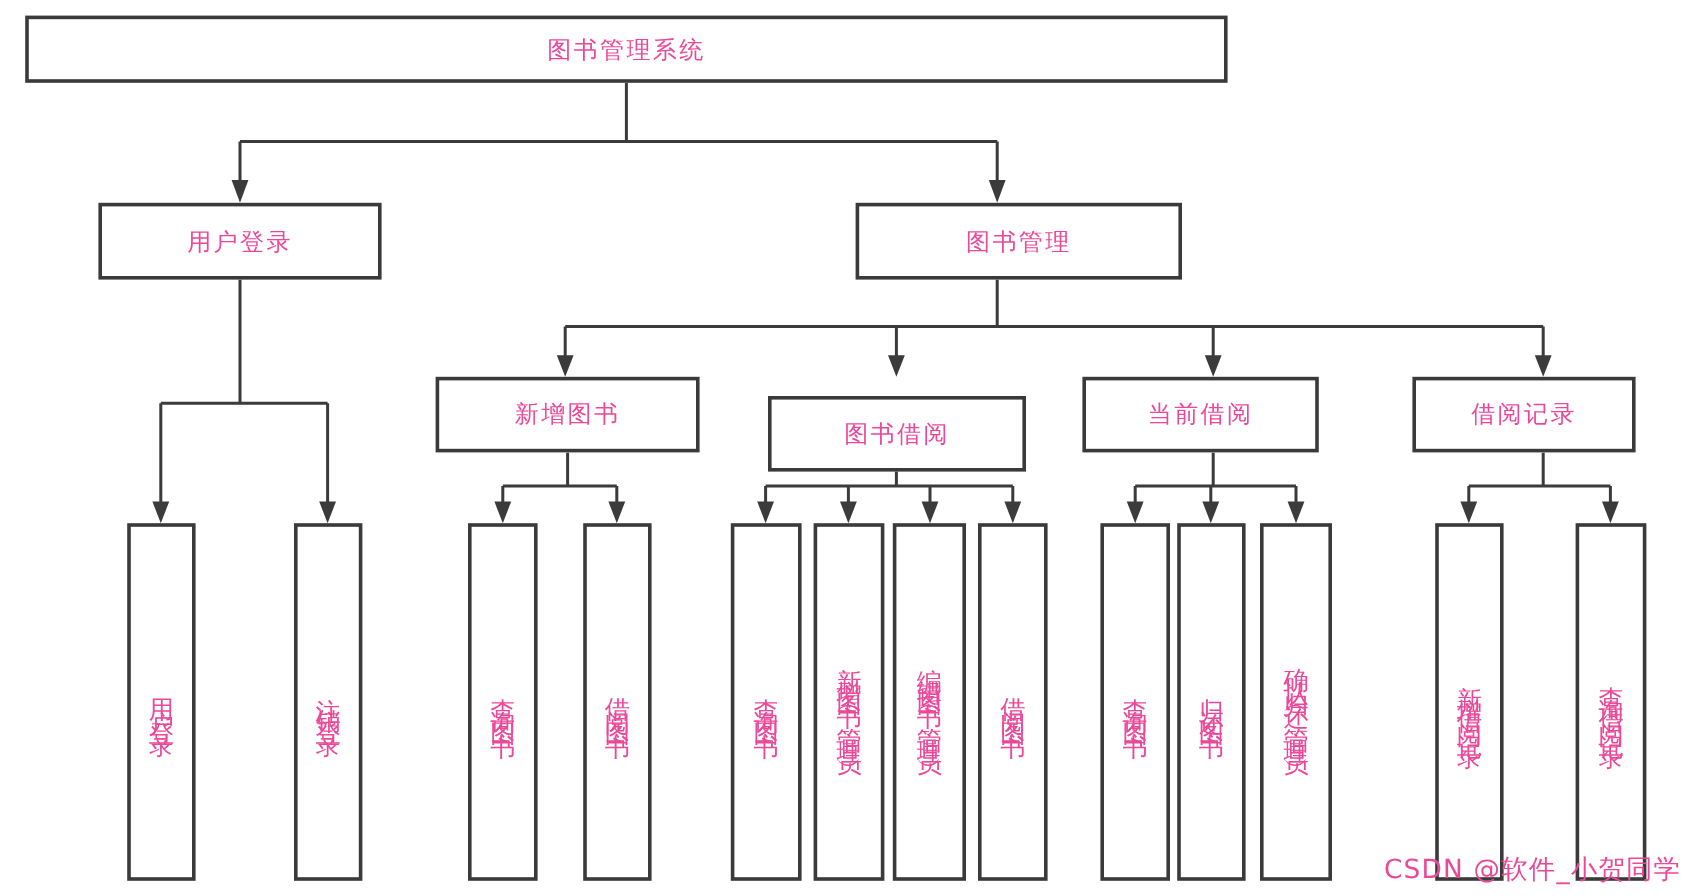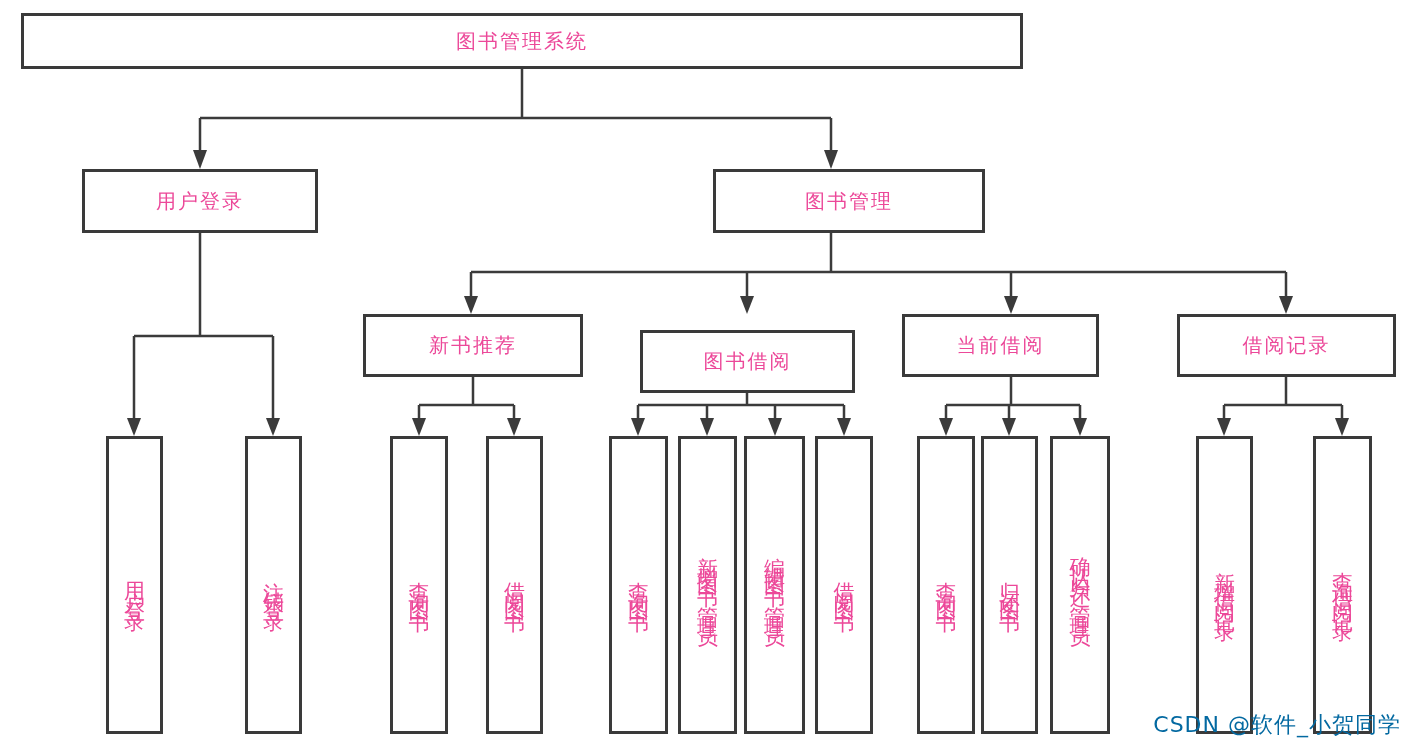--- a/index.html
+++ b/index.html
@@ -28,21 +28,21 @@
     text-orientation:mixed;
     font-size:21px;
     letter-spacing:10px;
     white-space:nowrap;
   }
   .watermark {
     position:absolute;
     right:4px;
     bottom:7px;
     font-size:22px;
-    color:#0369a1;
+    color:#ec4899;
     letter-spacing:1px;
     white-space:nowrap;
     text-align:center;
   }
 </style>
 </head>
 <body>
 
 <div class="stage">
 
@@ -101,29 +101,29 @@
   </div>
 
   <div class="box" style="left:82px;top:169px;width:236px;height:64px">
     <span class="h-label">用户登录</span>
   </div>
   <div class="box" style="left:713px;top:169px;width:272px;height:64px">
     <span class="h-label">图书管理</span>
   </div>
 
   <div class="box" style="left:363px;top:314px;width:220px;height:63px">
-    <span class="h-label">新书推荐</span>
+    <span class="h-label">新增图书</span>
   </div>
   <div class="box" style="left:640px;top:330px;width:215px;height:63px">
     <span class="h-label">图书借阅</span>
   </div>
   <div class="box" style="left:902px;top:314px;width:197px;height:63px">
     <span class="h-label">当前借阅</span>
   </div>
-  <div class="box" style="left:1177px;top:314px;width:219px;height:63px">
+  <div class="box" style="left:1177px;top:314px;width:186px;height:63px">
     <span class="h-label">借阅记录</span>
   </div>
 
   <div class="box" style="left:106px;top:436px;width:57px;height:298px">
     <span class="v-label">用户登录</span>
   </div>
   <div class="box" style="left:245px;top:436px;width:57px;height:298px">
     <span class="v-label">注销登录</span>
   </div>
 

